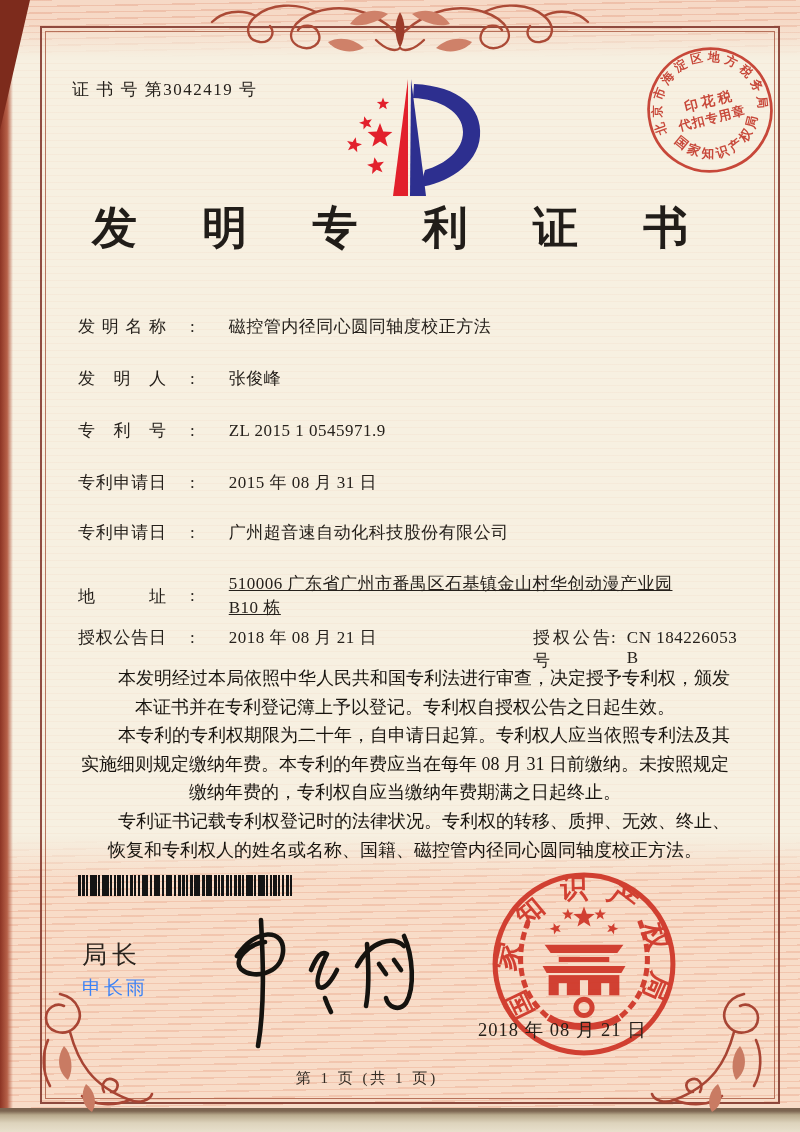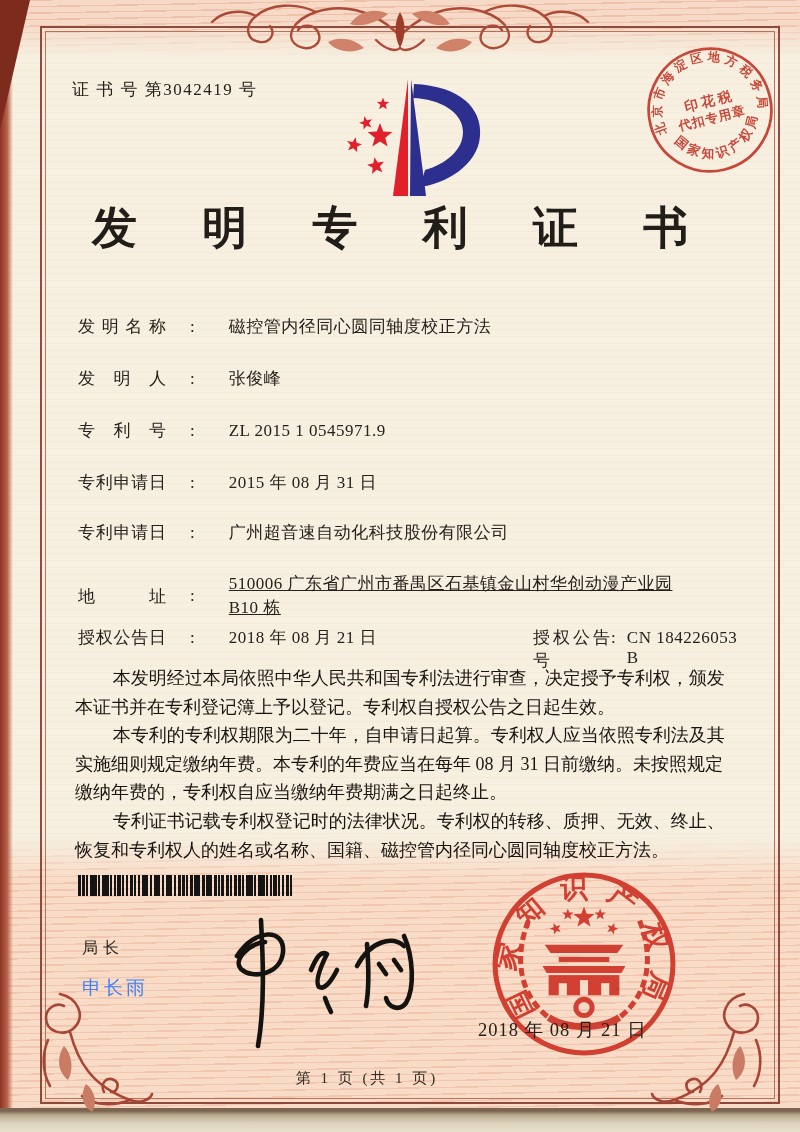--- a/index.html
+++ b/index.html
@@ -26,27 +26,27 @@
   .logo{position:absolute;left:320px;top:74px;}
   .stamp{position:absolute;left:636px;top:36px;width:148px;height:148px;transform:rotate(-14deg);opacity:.92;}
   .title{position:absolute;left:0;right:0;top:198px;text-align:center;font-size:45px;font-weight:600;
         letter-spacing:27px;text-indent:27px;color:#211d19;transform:translateX(-10px);}
   .frow{position:absolute;left:78px;display:flex;align-items:center;font-size:17px;color:#26211c;gap:23px;}
   .flabel{display:inline-block;width:88px;text-align:justify;text-align-last:justify;}
   .fcolon{margin-left:1px;}
   .fvalue{margin-left:11px;letter-spacing:.5px;}
   .addr .fvalue{width:478px;line-height:24px;text-decoration:underline;}
   .col2{position:absolute;left:455px;top:0;display:flex;align-items:baseline;}
-  .paras{position:absolute;left:75px;top:664px;width:660px;font-size:18px;line-height:28.6px;color:#18140f;}
+  .paras{position:absolute;left:75px;top:664px;width:660px;font-size:18px;line-height:28.6px;color:#18140f;text-align:center;}
   .paras p{margin:0;text-indent:2.1em;}
   .barcode{position:absolute;left:78px;top:875px;width:216px;height:21px;
         background-image:repeating-linear-gradient(90deg,#141414 0 2px,rgba(0,0,0,0) 2px 4px),
         repeating-linear-gradient(90deg,#141414 0 1px,rgba(0,0,0,0) 1px 6px),
         repeating-linear-gradient(90deg,#141414 0 3px,rgba(0,0,0,0) 3px 13px);}
-  .director-title{position:absolute;left:82px;top:938px;font-size:16px;letter-spacing:5px;color:#2a241e;}
+  .director-title{position:absolute;left:82px;top:938px;font-size:25px;letter-spacing:5px;color:#2a241e;}
   .director-name{position:absolute;left:82px;top:975px;font-size:19px;letter-spacing:3px;color:#3b82f6;}
   .signature{position:absolute;left:205px;top:908px;}
   .big-seal{position:absolute;left:488px;top:868px;opacity:.93;}
   .seal-date{position:absolute;left:478px;top:1017px;font-size:18.5px;letter-spacing:1px;color:#262019;}
   .footer{position:absolute;left:0;right:0;top:1069px;text-align:center;font-size:15px;letter-spacing:3px;
         color:#332c24;transform:translateX(-33px);}
   .ornament-top{position:absolute;left:200px;top:0;}
   .corner-left{position:absolute;left:34px;top:988px;}
   .corner-right{position:absolute;left:650px;top:988px;}
   svg text{font-family:"Liberation Serif","DejaVu Serif",serif;}

